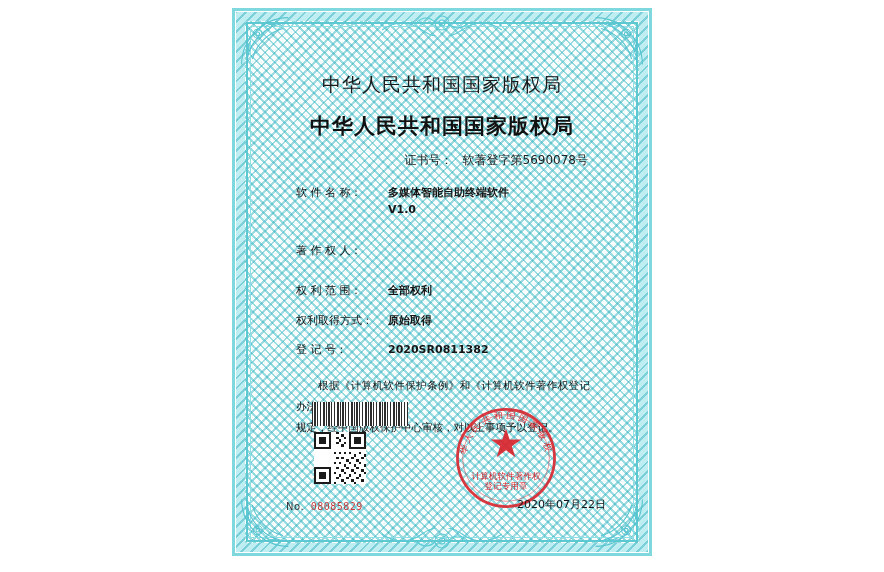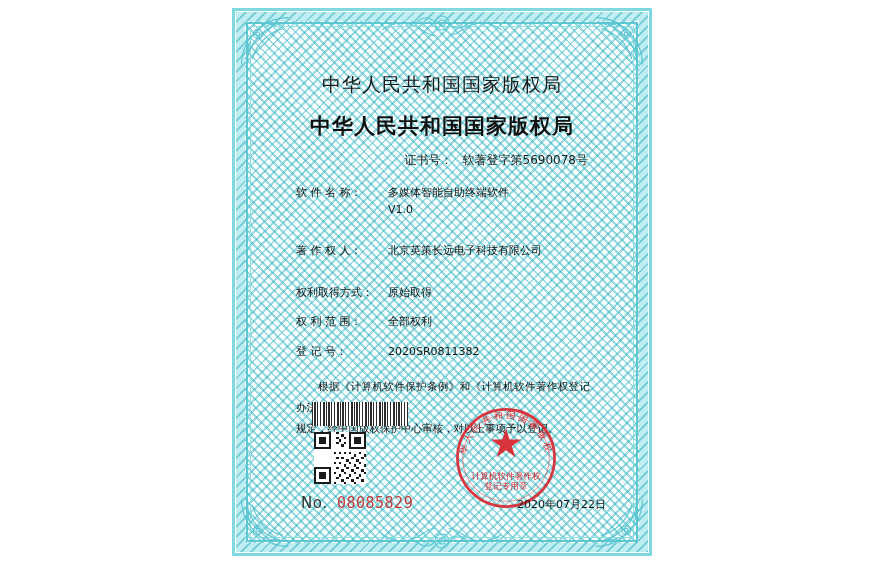--- a/index.html
+++ b/index.html
@@ -153,20 +153,21 @@
     width: 92px;
     flex: 0 0 92px;
     font-family: "DejaVu Sans", "Liberation Sans", sans-serif;
     letter-spacing: 0px;
     white-space: pre;
   }
   .field-value {
     font-family: "DejaVu Sans", "Liberation Sans", sans-serif;
     white-space: pre-line;
     line-height: 1.5;
+    font-weight: bold;
   }
   .gap-lg { height: 12px; }
 
   .legal {
     margin-top: 16px;
     padding-left: 42px;
     padding-right: 40px;
     font-size: 10.5px;
     line-height: 2.0;
     color: #151515;
@@ -205,27 +206,26 @@
     position: absolute;
     left: 222px;
     top: 398px;
     width: 104px;
     height: 104px;
   }
   .seal svg { display: block; width: 100%; height: 100%; }
 
   .serial {
     position: absolute;
-    left: 62px;
+    left: 54px;
     bottom: 44px;
-    font-size: 15px;
+    font-size: 10px;
     color: #c23a3a;
     font-family: "DejaVu Sans Mono", "Liberation Mono", monospace;
     letter-spacing: 0.5px;
-    padding-left: 7px;
   }
   .serial .no-prefix { color: #333; font-family: "DejaVu Sans", sans-serif; }
 
   .issue-date {
     position: absolute;
     right: 46px;
     bottom: 44px;
     font-size: 11px;
     color: #151515;
     font-family: "DejaVu Sans", "Liberation Sans", sans-serif;
@@ -321,35 +321,34 @@
       <div class="field-row">
         <div class="field-label">软 件 名 称：</div>
         <div class="field-value">多媒体智能自助终端软件
 V1.0</div>
       </div>
 
       <div class="gap-lg"></div>
 
       <div class="field-row">
         <div class="field-label">著 作 权 人：</div>
-        <div class="field-value">北京英策长远电子科技有限公司</div>
       </div>
 
       <div class="gap-lg"></div>
 
 
+
+      <div class="field-row">
+        <div class="field-label">权 利 范 围：</div>
+        <div class="field-value">全部权利</div>
+      </div>
 
       <div class="field-row">
         <div class="field-label">权利取得方式：</div>
         <div class="field-value">原始取得</div>
-      </div>
-
-      <div class="field-row">
-        <div class="field-label">权 利 范 围：</div>
-        <div class="field-value">全部权利</div>
       </div>
 
       <div class="field-row">
         <div class="field-label">登 记 号：</div>
         <div class="field-value">2020SR0811382</div>
       </div>
 
     </div>
 
     <div class="legal">

